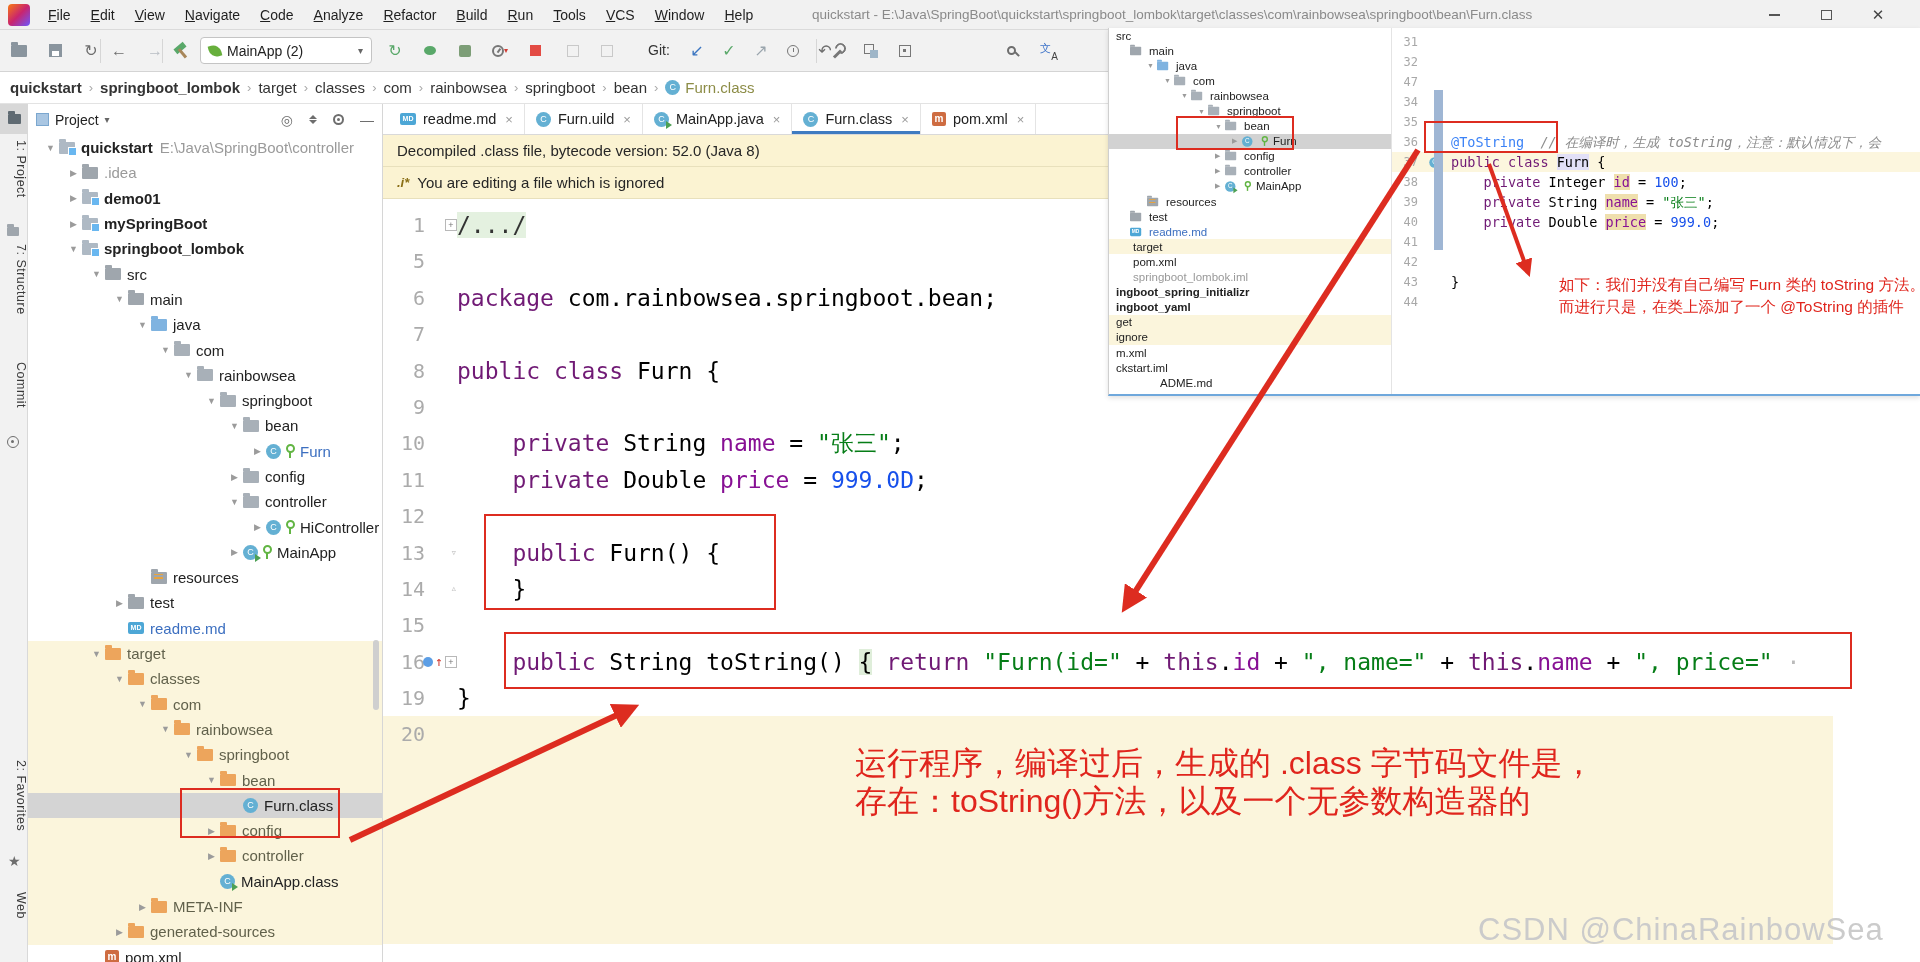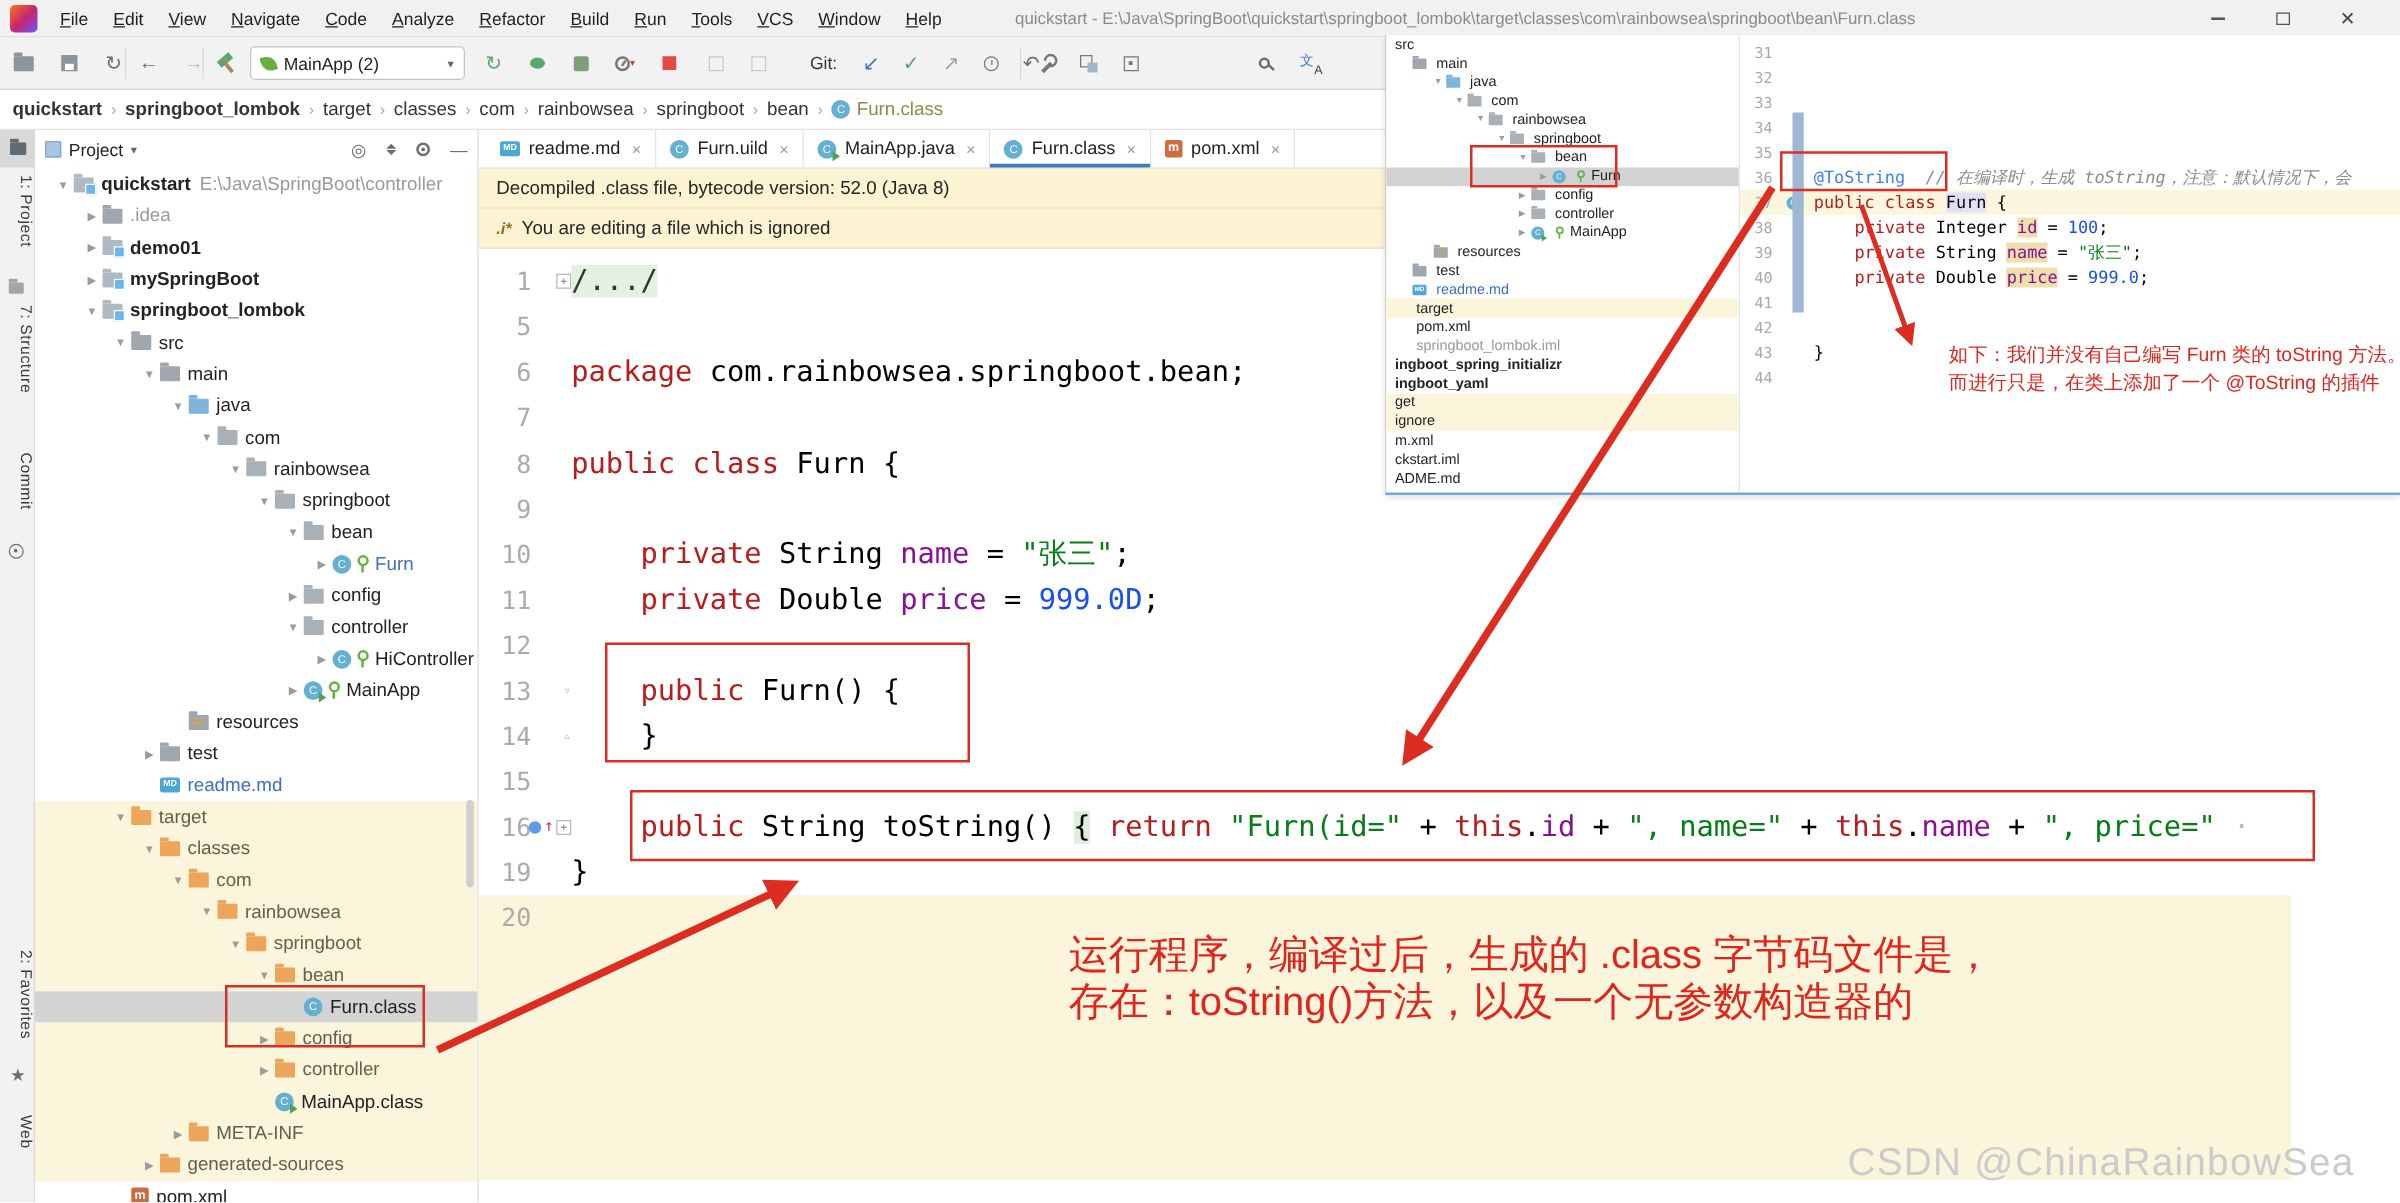--- a/index.html
+++ b/index.html
@@ -118,21 +118,21 @@
   .banner .bicon{color:#8A6F16;font-style:italic;font-weight:bold;font-size:13px}
   #cream-block{position:absolute;left:0;top:612px;width:1450px;height:228px;background:#FBF5DC}
   #code-area{position:absolute;left:0;top:95px;right:0;bottom:0;font:23px/36.4px "DejaVu Sans Mono",monospace;padding-top:8px}
   .cl{height:36.4px;display:flex;align-items:center;white-space:pre;position:relative}
   .ln{width:42px;flex:none;text-align:right;color:#ABABAB;font-size:20px}
   .gut{width:32px;flex:none;display:flex;align-items:center;justify-content:flex-end;gap:2px}
   .ifold{width:12px;height:12px;border:1px solid #B8B8B8;background:#fff;color:#777;font:9px/10px "Liberation Sans",sans-serif;text-align:center;flex:none}
   .iovr{width:10px;height:10px;border-radius:50%;background:#5C9EE5;flex:none}
   .rup{color:#D13B33;font-size:13px;line-height:10px;flex:none}
   .fchev{color:#C9C9C9;font-size:11px}
-  .kw{color:#b91c1c}.str{color:#067D17}.num{color:#1750EB}.fld{color:#871094}
+  .kw{color:#701a75}.str{color:#067D17}.num{color:#1750EB}.fld{color:#871094}
   .cmt{color:#8C8C8C;font-style:italic}.ann{color:#3b82f6}.dim{color:#BBB}
   .brc{background:#DFEEDA}.fold{background:#E4F1E0;color:#333}
   .hlf{color:#871094;background:#EFDFAD}.sym{background:#E2E0F7}
 
   
   #overlay{position:absolute;left:1108px;top:28px;width:812px;height:368px;background:#fff;z-index:40;border-left:1px solid #CFCFCF;border-bottom:2px solid #6FA8DC;box-shadow:0 2px 5px rgba(0,0,0,.12)}
   #otree{position:absolute;left:0;top:0;width:283px;height:100%;overflow:hidden;border-right:1px solid #E4E4E4}
   .orow{height:15.1px;display:flex;align-items:center;font-size:11.5px;color:#222;white-space:nowrap;overflow:hidden}
   .orow.cream{background:#FBF5DC}
   .orow.sel{background:#D2D2D2}
@@ -644,29 +644,29 @@
         </div>
         <div class="orow cream" style="padding-left: 4px;">
           <span class="olabel">ignore</span>
         </div>
         <div class="orow" style="padding-left: 4px;">
           <span class="olabel">m.xml</span>
         </div>
         <div class="orow" style="padding-left: 4px;">
           <span class="olabel">ckstart.iml</span>
         </div>
-        <div class="orow" style="padding-left: 4px;">
+        <div class="orow" style="padding-left: 4px; margin-left: 44px;">
           <span class="olabel">ADME.md</span>
         </div>
       </div>
     <div id="oeditor">
       <div id="obluebar"></div>
     <div class="orowc"><span class="oln">31</span><span class="ogut"></span><span class="ct"></span></div>
         <div class="orowc"><span class="oln">32</span><span class="ogut"></span><span class="ct"></span></div>
-        <div class="orowc"><span class="oln">33</span><span class="ogut"></span><span class="ct"></span></div>
+        <div class="orowc"><span class="oln">47</span><span class="ogut"></span><span class="ct"></span></div>
         <div class="orowc"><span class="oln">34</span><span class="ogut"></span><span class="ct"></span></div>
         <div class="orowc"><span class="oln">35</span><span class="ogut"></span><span class="ct"></span></div>
         <div class="orowc"><span class="oln">36</span><span class="ogut"></span><span class="ct"><span class="ann">@ToString</span><span>  </span><span class="cmt">// 在编译时，生成 toString，注意：默认情况下，会</span></span></div>
         <div class="orowc cur"><span class="oln">37</span><span class="ogut"><span class="iclass"></span></span><span class="ct"><span class="kw">public class</span><span> </span><span class="sym">Furn</span><span> {</span></span></div>
         <div class="orowc"><span class="oln">38</span><span class="ogut"></span><span class="ct"><span>    </span><span class="kw">private</span><span> Integer </span><span class="hlf">id</span><span> = </span><span class="num">100</span><span>;</span></span></div>
         <div class="orowc"><span class="oln">39</span><span class="ogut"></span><span class="ct"><span>    </span><span class="kw">private</span><span> String </span><span class="hlf">name</span><span> = </span><span class="str">"张三"</span><span>;</span></span></div>
         <div class="orowc"><span class="oln">40</span><span class="ogut"></span><span class="ct"><span>    </span><span class="kw">private</span><span> Double </span><span class="hlf">price</span><span> = </span><span class="num">999.0</span><span>;</span></span></div>
         <div class="orowc"><span class="oln">41</span><span class="ogut"></span><span class="ct"></span></div>
         <div class="orowc"><span class="oln">42</span><span class="ogut"></span><span class="ct"></span></div>
         <div class="orowc"><span class="oln">43</span><span class="ogut"></span><span class="ct"><span>}</span></span></div>

